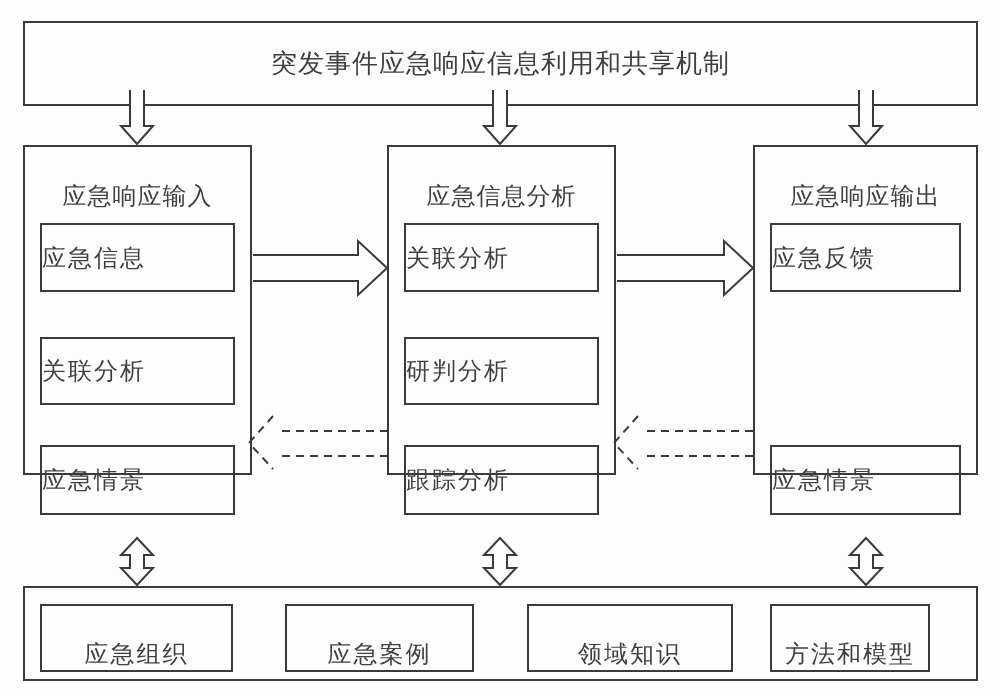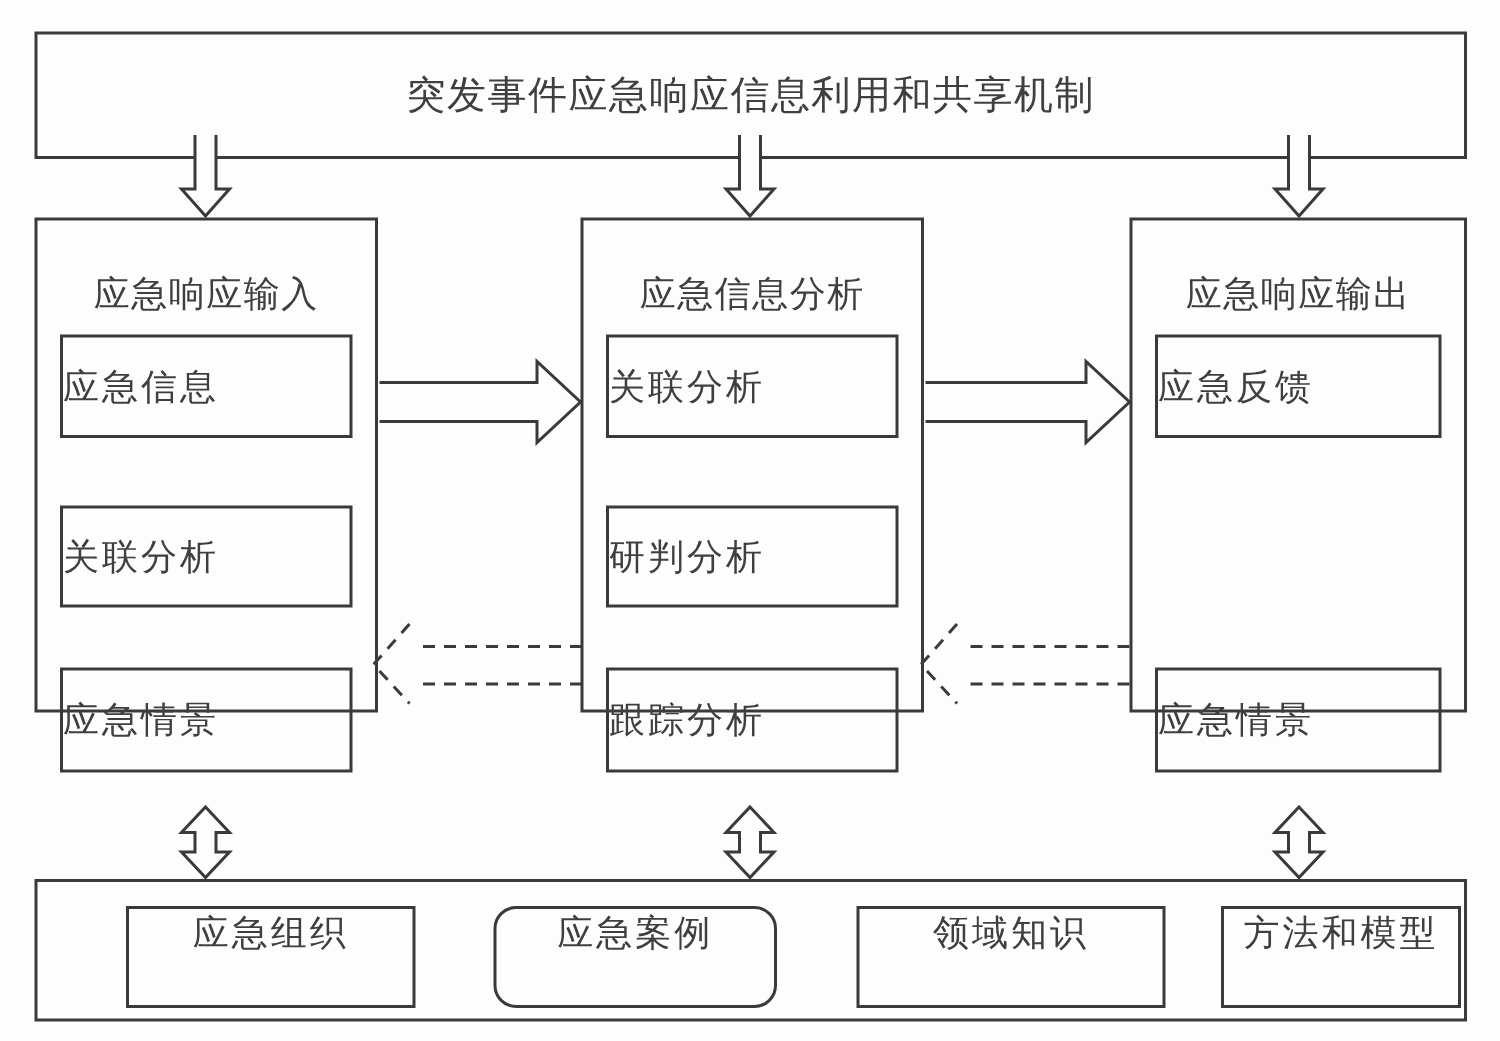--- a/index.html
+++ b/index.html
@@ -42,25 +42,25 @@
     font-size:24px;letter-spacing:2px;
     background:transparent;
   }
   .sub1{top:76px;height:69px;}
   .sub2{top:190px;height:68px;}
   .sub3{top:298px;height:70px;}
   .bottom-box{left:23px;top:586px;width:955px;height:95px;}
   .bottom-item{
     position:absolute;top:16px;height:68px;
     box-sizing:border-box;border:2px solid var(--line);
-    display:flex;align-items:flex-start;justify-content:center;
-    font-size:24px;letter-spacing:2px;margin-left:44px;
+    display:flex;align-items:flex-end;justify-content:center;
+    font-size:24px;letter-spacing:2px;
   }
   .bi1{left:15px;width:193px;}
-  .bi2{left:260px;width:189px;border-radius:15px;}
+  .bi2{left:260px;width:189px;}
   .bi3{left:502px;width:206px;}
   .bi4{left:745px;width:160px;}
   svg.overlay{
     position:absolute;left:0;top:0;width:1000px;height:694px;
     pointer-events:none;
   }
   svg.overlay .solid{
     fill:var(--bg);stroke:var(--line);stroke-width:2;
     stroke-linejoin:miter;
   }

